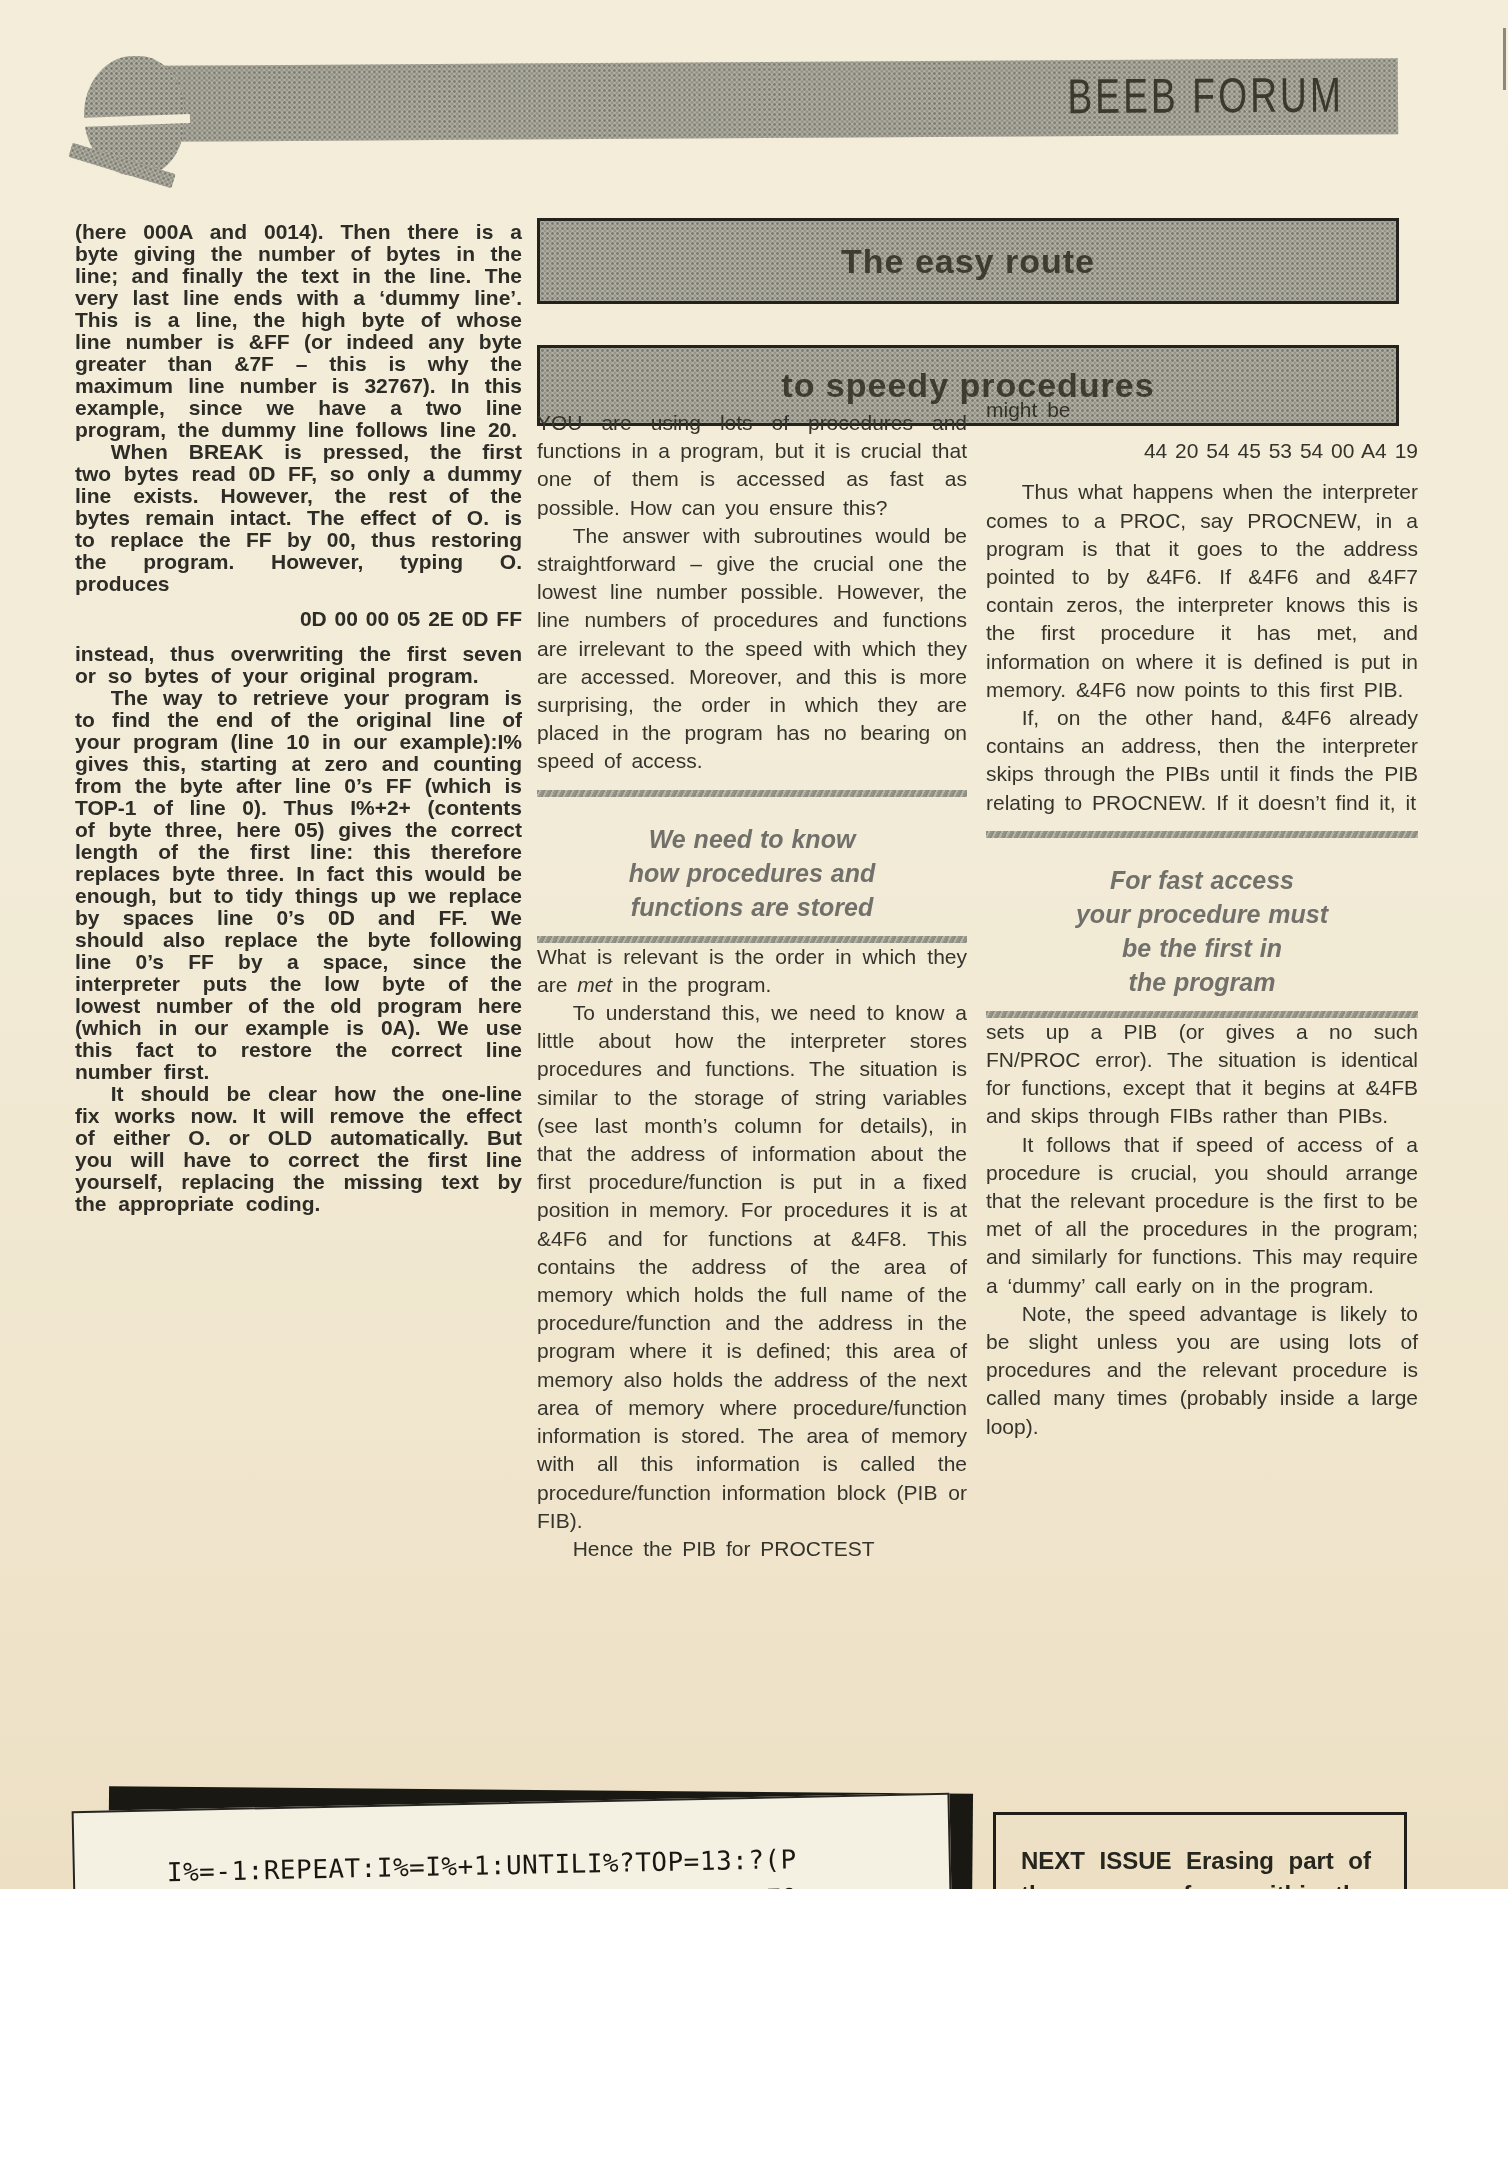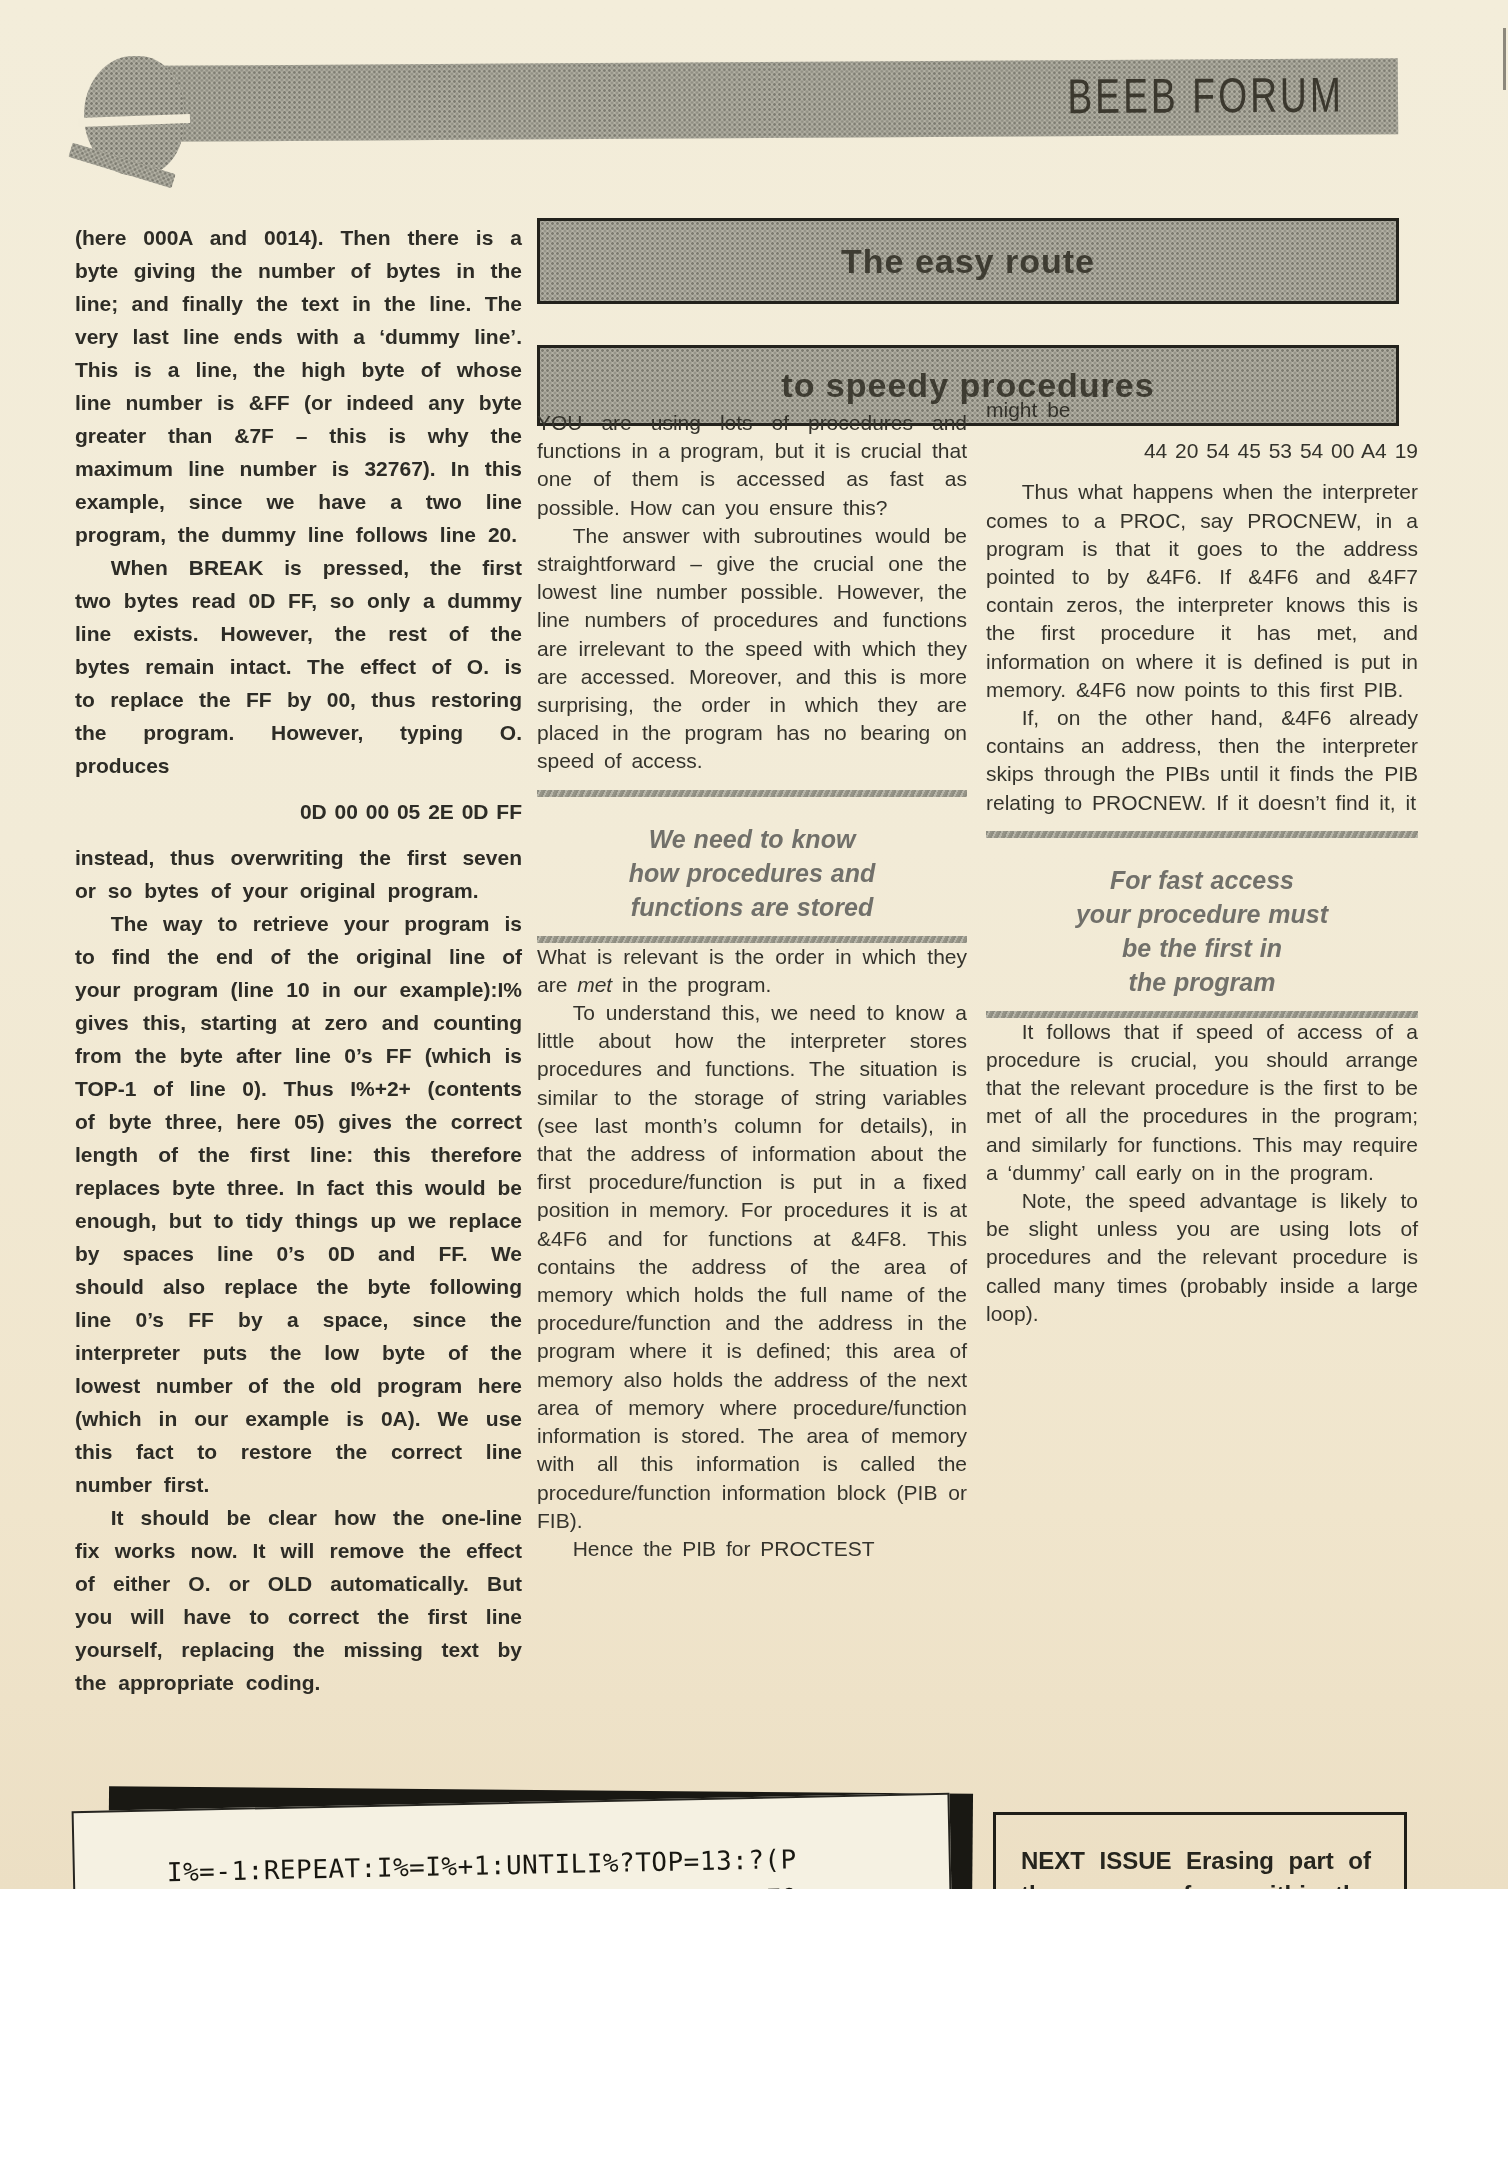--- a/index.html
+++ b/index.html
@@ -48,21 +48,21 @@
   #tbox2{top:313px;height:81px;margin-top:32px;}
   .tbox .t{font-weight:bold;font-size:34px;color:#3e3c32;letter-spacing:1px;}
 
   
   .col{position:absolute;text-align:justify;font-size:21px;}
   .col p{margin:0;}
   .col p.ind{text-indent:1.7em;}
   #col-left{
     left:75px;top:221px;width:447px;
     font-weight:bold;color:#2d2c26;
-    line-height:33px;word-spacing:6px;
+    line-height:22px;word-spacing:6px;
   }
   #col-mid{left:537px;top:409px;width:430px;line-height:28.2px;word-spacing:4px;}
   #col-right{left:986px;top:396px;width:432px;line-height:28.2px;word-spacing:4px;}
   .hexline{margin:13px 0 13px 2.1em;text-align:right;word-spacing:2px;}
   .tex-rule{
     height:7px;margin:0;
     background:repeating-linear-gradient(115deg,#8e8d81 0 2px,#b7b5a8 2px 4px,#979588 4px 6px);
   }
   .rule-m1{margin-top:14px;}
   .quote{
@@ -159,20 +159,21 @@
     <p>might be</p>
     <div class="hexline">44 20 54 45 53 54 00 A4 19</div>
     <p class="ind">Thus what happens when the interpreter comes to a PROC, say PROCNEW, in a program is that it goes to the address pointed to by &amp;4F6. If &amp;4F6 and &amp;4F7 contain zeros, the interpreter knows this is the first procedure it has met, and information on where it is defined is put in memory. &amp;4F6 now points to this first PIB.</p>
     <p class="ind">If, on the other hand, &amp;4F6 already contains an address, then the interpreter skips through the PIBs until it finds the PIB relating to PROCNEW. If it doesn’t find it, it</p>
     <div class="tex-rule rule-m1"></div>
     <div class="quote">For fast access
 your procedure must
 be the first in
 the program</div>
     <div class="tex-rule"></div>
+    <p class="after-rule">sets up a PIB (or gives a no such FN/PROC error). The situation is identical for functions, except that it begins at &amp;4FB and skips through FIBs rather than PIBs.</p>
     <p class="ind">It follows that if speed of access of a procedure is crucial, you should arrange that the relevant procedure is the first to be met of all the procedures in the program; and similarly for functions. This may require a ‘dummy’ call early on in the program.</p>
     <p class="ind">Note, the speed advantage is likely to be slight unless you are using lots of procedures and the relevant procedure is called many times (probably inside a large loop).</p>
   </div>
 
   <div id="progwrap">
     <div id="prog-shadow"></div>
     <div id="prog-box">
       <div id="prog-code">I%=-1:REPEAT:I%=I%+1:UNTILI%?TOP=13:?(P
 AGE+3)=I%+2+?(PAGE+3):?(PAGE+2)=?TOP:FO
 RI%=-2TO0:I%?TOP=32:NEXT</div>

